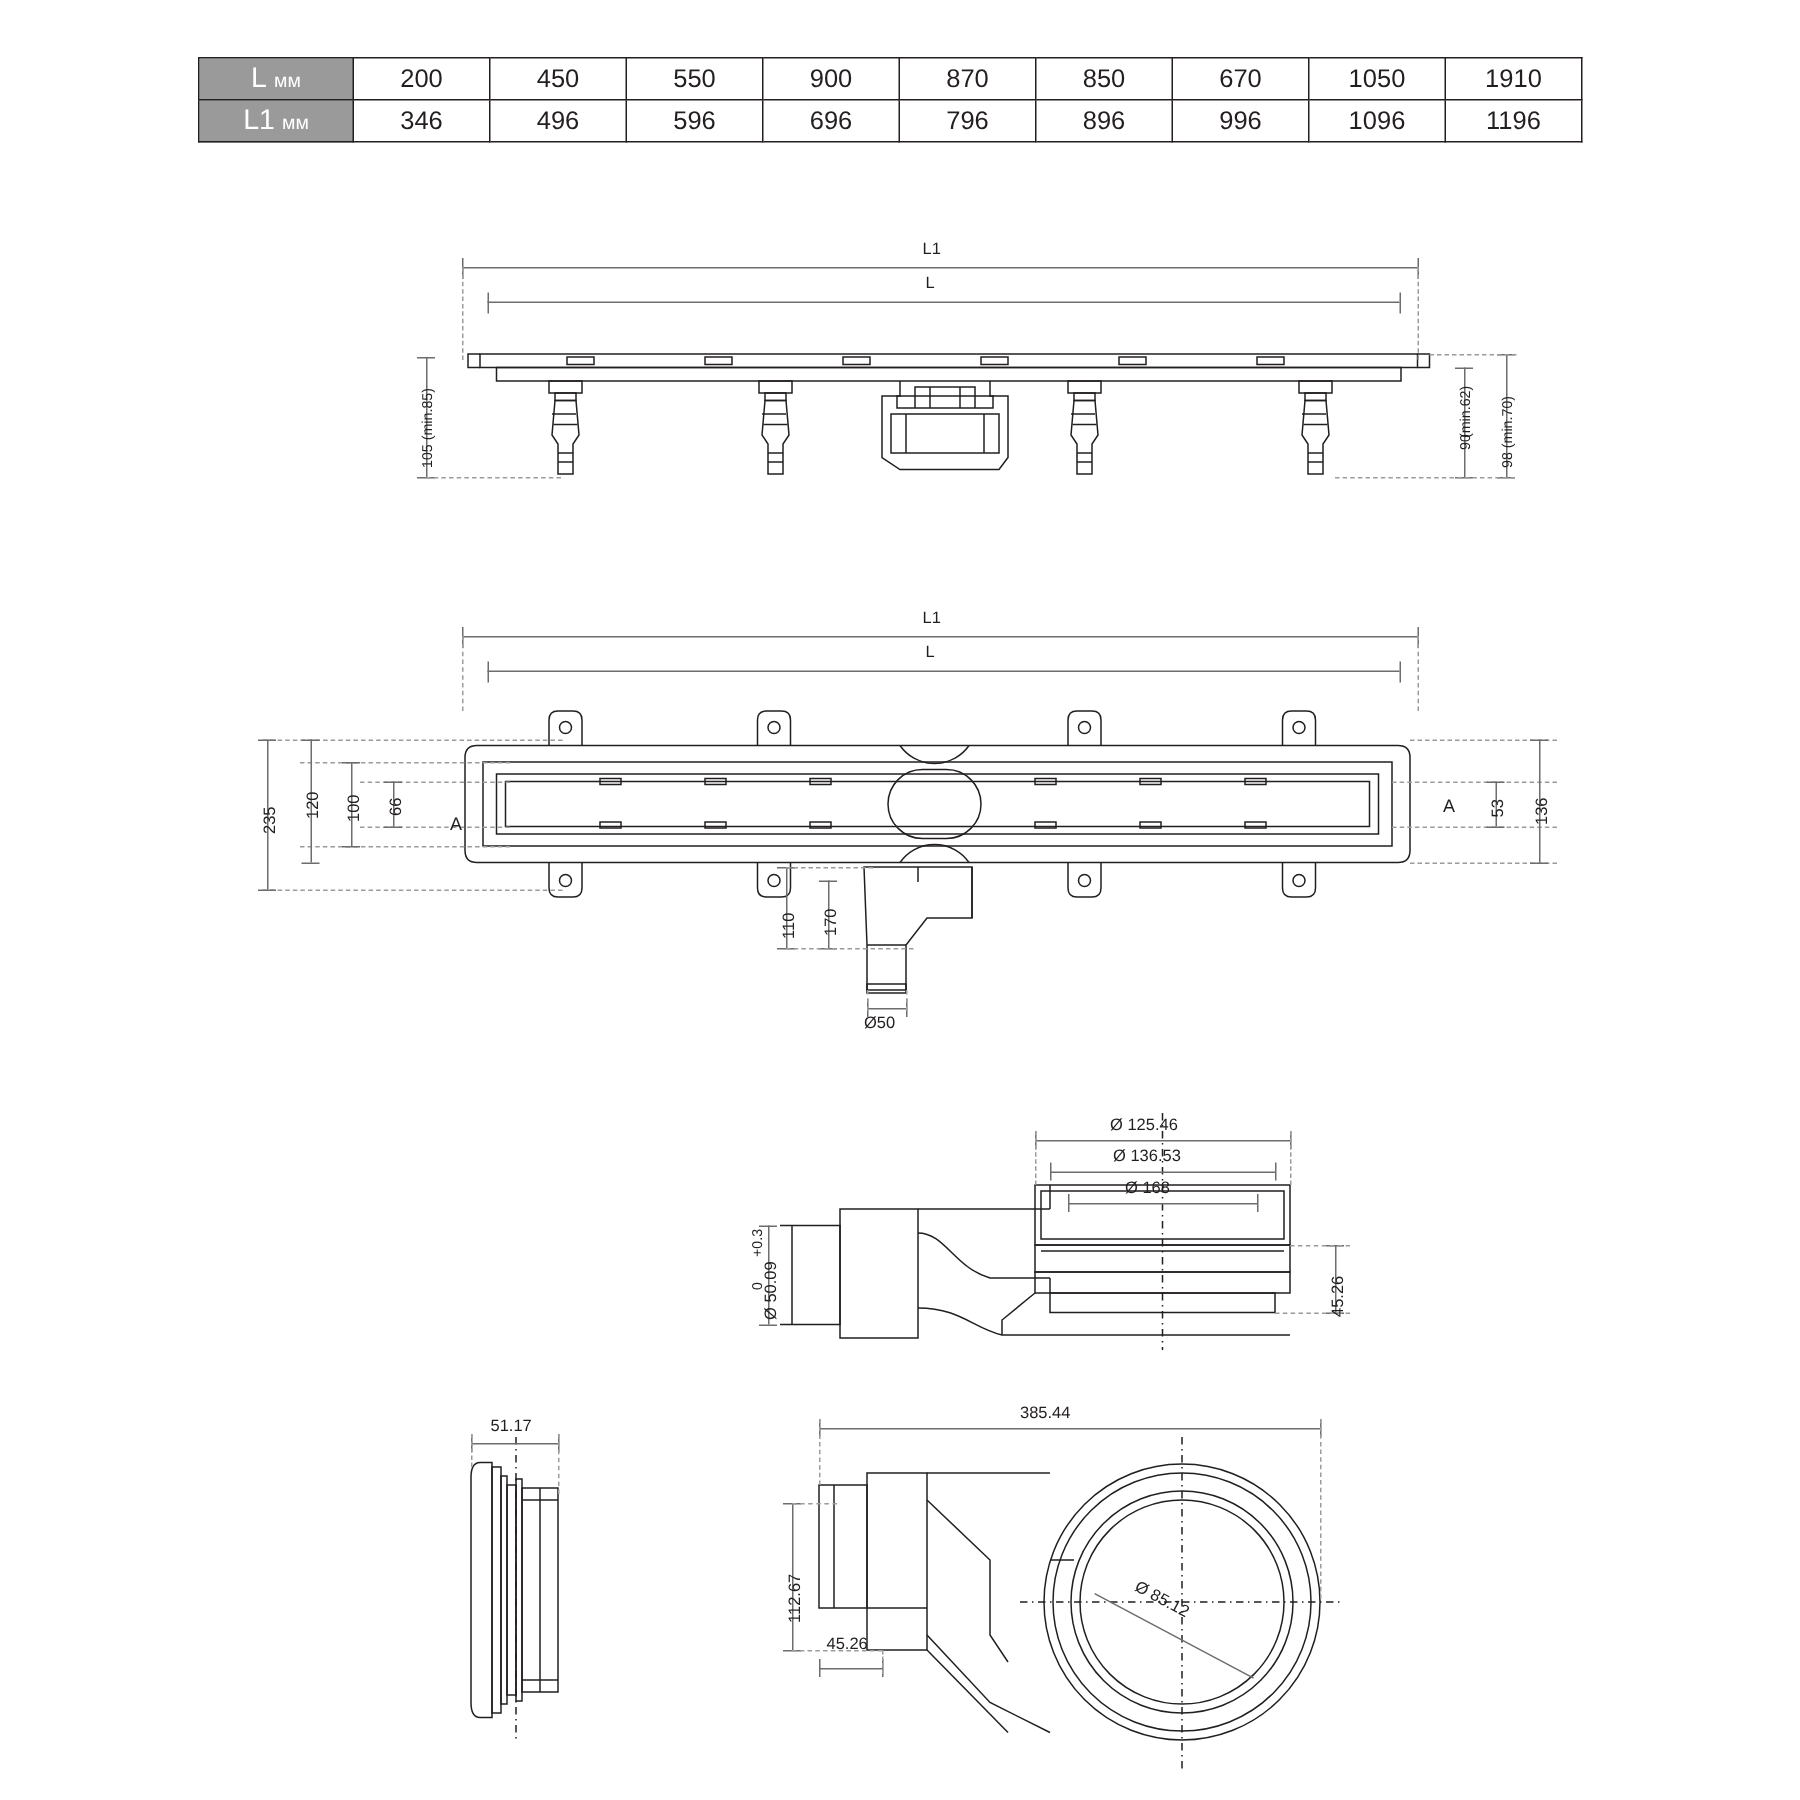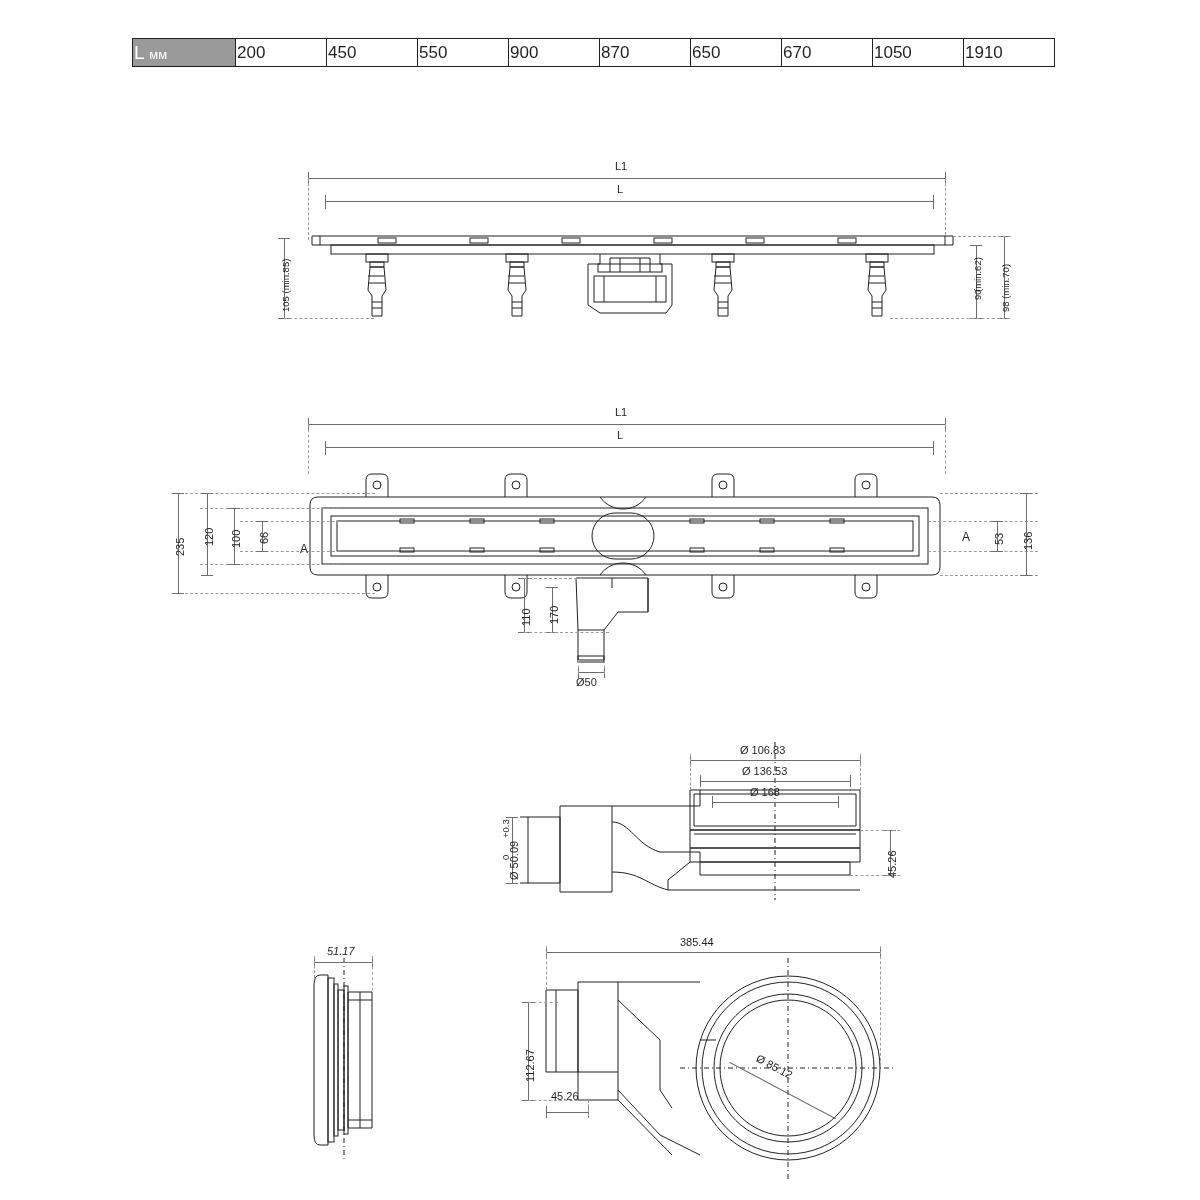--- a/index.html
+++ b/index.html
@@ -1,21 +1,21 @@
 <!DOCTYPE html>
 <html><head>
 <meta charset="utf-8">
 <style>
   html,body{margin:0;padding:0;background:#ffffff;}
   body{width:1200px;height:1200px;font-family:"Liberation Sans",sans-serif;color:#231f20;position:relative;overflow:hidden;}
   .wrap{position:relative;width:1200px;height:1200px;}
 
   
   table.dims{position:absolute;left:132px;top:38px;border-collapse:collapse;}
-  table.dims td{border:1px solid #231f20;height:25px;font-size:17px;color:#231f20;}
+  table.dims td{border:1px solid #231f20;height:25px;text-align:center;font-size:17px;color:#231f20;}
   table.dims td.hdr{background:#9a9a9a;color:#ffffff;width:100px;font-size:17px;}
   table.dims td.hdr .big{font-size:19px;}
   table.dims td.hdr .sm{font-size:13px;}
   table.dims td.val{width:88px;}
   .dash-h{position:absolute;height:0;border-top:1px dashed #9b9b9b;}
   .dash-v{position:absolute;width:0;border-left:1px dashed #9b9b9b;}
   .thin-h{position:absolute;height:0;border-top:1px solid #6d6d6d;}
   .thin-v{position:absolute;width:0;border-left:1px solid #6d6d6d;}
   .lbl{position:absolute;font-size:11px;color:#231f20;white-space:nowrap;font-family:"Liberation Sans",sans-serif;}
   .lbl.sm{font-size:9.5px;}
@@ -29,24 +29,36 @@
 
   <table class="dims">
     <tbody>
         <tr>
       <td class="hdr"><span class="big">L</span> <span class="sm">мм</span></td>
       <td class="val">200</td>
       <td class="val">450</td>
       <td class="val">550</td>
       <td class="val">900</td>
       <td class="val">870</td>
-      <td class="val">650</td>
+      <td class="val">850</td>
       <td class="val">670</td>
       <td class="val">1050</td>
       <td class="val">1910</td>
+    </tr>
+    <tr>
+      <td class="hdr"><span class="big">L1</span> <span class="sm">мм</span></td>
+      <td class="val">346</td>
+      <td class="val">496</td>
+      <td class="val">596</td>
+      <td class="val">696</td>
+      <td class="val">796</td>
+      <td class="val">896</td>
+      <td class="val">996</td>
+      <td class="val">1096</td>
+      <td class="val">1196</td>
     </tr>
   </tbody>
     </table>
 
   <div>
     <svg width="1200" height="1200">
       <g stroke="#231f20" fill="none" stroke-width="1">
 
         <rect x="320" y="236" width="625" height="9"></rect>
         <rect x="331" y="245" width="603" height="9"></rect>
@@ -308,21 +320,21 @@
       <g stroke="#231f20" fill="none" stroke-width="1" stroke-dasharray="5 3 1 3">
         <line x1="775" y1="742" x2="775" y2="900"></line>
       </g>
     </svg>
 
     <div class="thin-h" style="left:690px;top:760px;width:170px;"></div>
     <div class="thin-v" style="left:690px;top:754px;height:12px;"></div>
     <div class="thin-v" style="left:860px;top:754px;height:12px;"></div>
     <div class="dash-v" style="left:690px;top:754px;height:36px;"></div>
     <div class="dash-v" style="left:860px;top:754px;height:36px;"></div>
-    <div class="lbl" style="left:740px;top:744px;">Ø 106.83</div>
+    <div class="lbl" style="left:740px;top:744px;">Ø 125.46</div>
 
     <div class="thin-h" style="left:700px;top:781px;width:150px;"></div>
     <div class="thin-v" style="left:700px;top:775px;height:12px;"></div>
     <div class="thin-v" style="left:850px;top:775px;height:12px;"></div>
     <div class="lbl" style="left:742px;top:765px;">Ø 136.53</div>
 
     <div class="thin-h" style="left:712px;top:802px;width:126px;"></div>
     <div class="thin-v" style="left:712px;top:796px;height:12px;"></div>
     <div class="thin-v" style="left:838px;top:796px;height:12px;"></div>
     <div class="lbl" style="left:750px;top:786px;">Ø 168</div>
@@ -358,21 +370,21 @@
       <g stroke="#231f20" fill="none" stroke-width="1" stroke-dasharray="5 3 1 3">
         <line x1="344" y1="958" x2="344" y2="1160"></line>
       </g>
     </svg>
 
     <div class="thin-h" style="left:314px;top:962px;width:58px;"></div>
     <div class="thin-v" style="left:314px;top:956px;height:12px;"></div>
     <div class="thin-v" style="left:372px;top:956px;height:12px;"></div>
     <div class="dash-v" style="left:314px;top:956px;height:22px;"></div>
     <div class="dash-v" style="left:372px;top:956px;height:40px;"></div>
-    <div class="lbl" style="left:327px;top:945px;font-style:italic;">51.17</div>
+    <div class="lbl" style="left:327px;top:945px;">51.17</div>
   </div>
 
   <div>
     <svg width="1200" height="1200">
       <g stroke="#231f20" fill="none" stroke-width="1">
 
         <path d="M546 990 L578 990 L578 1072 L546 1072 Z"></path>
         <path d="M556 990 L556 1072"></path>
 
         <path d="M578 982 L618 982 L618 1100 L578 1100 Z"></path>

